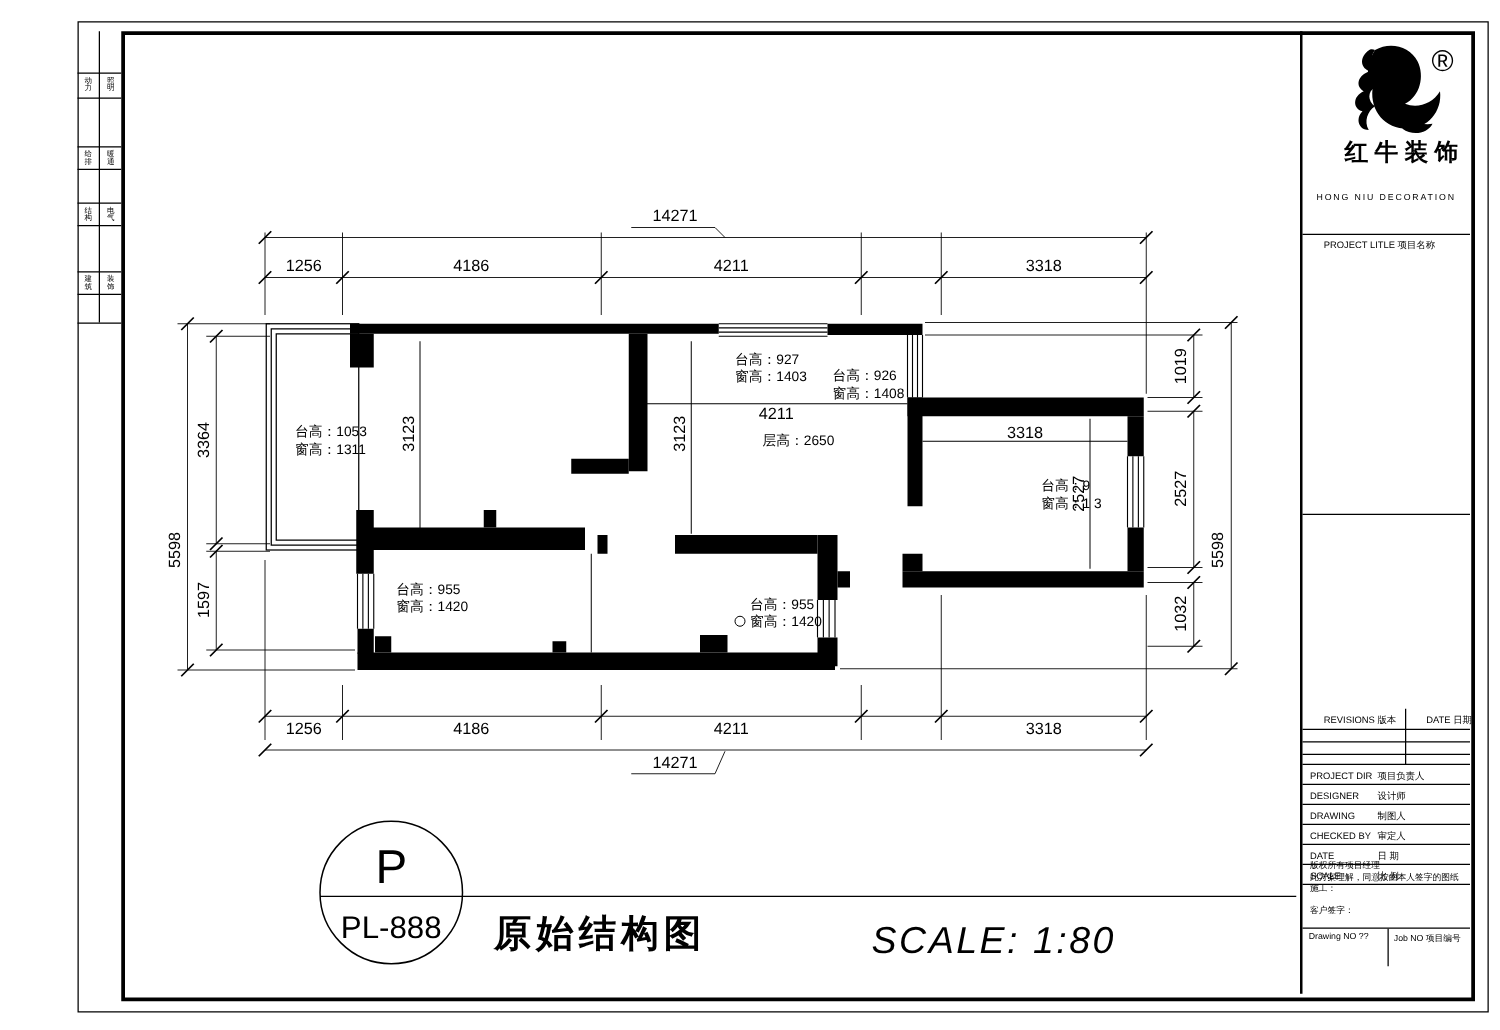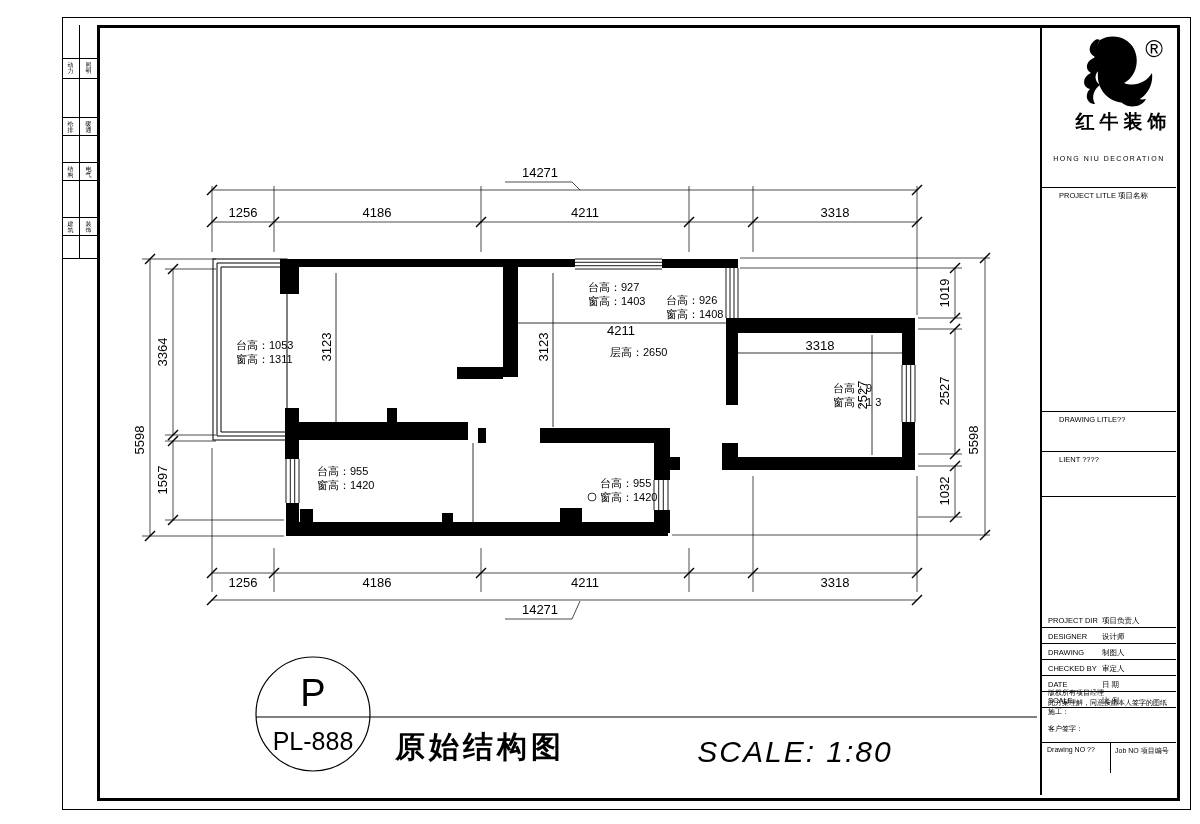--- a/index.html
+++ b/index.html
@@ -284,27 +284,29 @@
         </g>
         <text x="112" y="32" font-size="24" text-anchor="middle" fill="#000">®</text>
       </svg>
       <div class="brand-cn">红牛装饰</div>
       <div class="brand-en">HONG NIU DECORATION</div>
     </div>
 
     <div class="sb-sec" style="top:163px;height:224px">
       <div class="sb-label">PROJECT LITLE 项目名称</div>
     </div>
-    <div class="sb-sec" style="top:387px;height:40px">
-      <div class="sb-label">DRAWING LITLE??</div>
-    </div>
-    <div class="sb-sec" style="top:427px;height:45px">
-      <div class="sb-label">LIENT ????</div>
-    </div>
-
+
+    <div class="sb-sec" style="top:542px;height:45px">
+      <div class="rev-vline"></div>
+      <div class="rev-hline" style="top:16px"></div>
+      <div class="rev-hline" style="top:26px"></div>
+      <div class="rev-hline" style="top:36px"></div>
+      <div class="sb-label" style="top:4px">REVISIONS 版本</div>
+      <div class="sb-label" style="left:87px;top:4px">DATE 日期</div>
+    </div>
 
     <div class="sb-row" style="top:587px">
       <span class="en">PROJECT DIR</span>
         <span class="cn">项目负责人</span>
     </div>
     <div class="sb-row" style="top:603px">
       <span class="en">DESIGNER</span>
         <span class="cn">设计师</span>
     </div>
     <div class="sb-row" style="top:619px">

